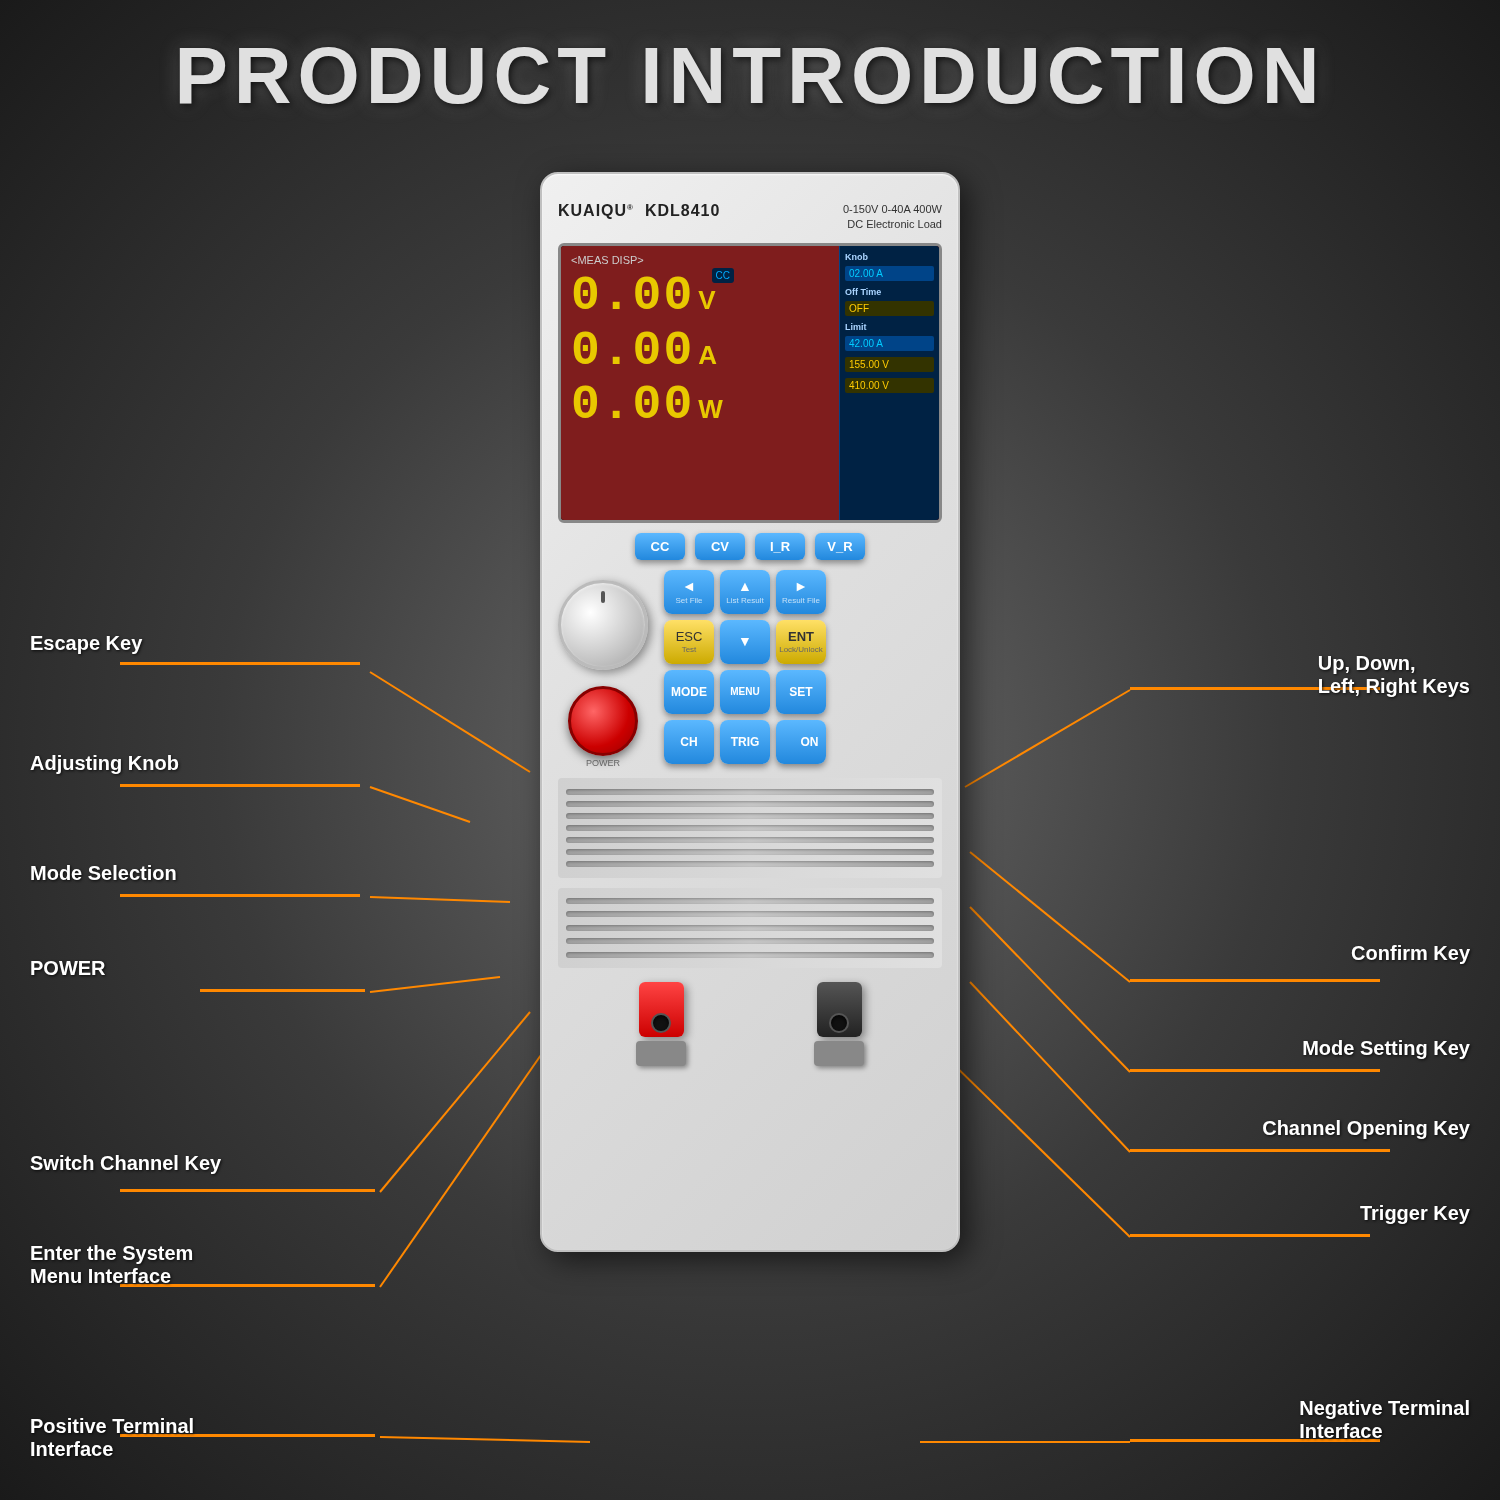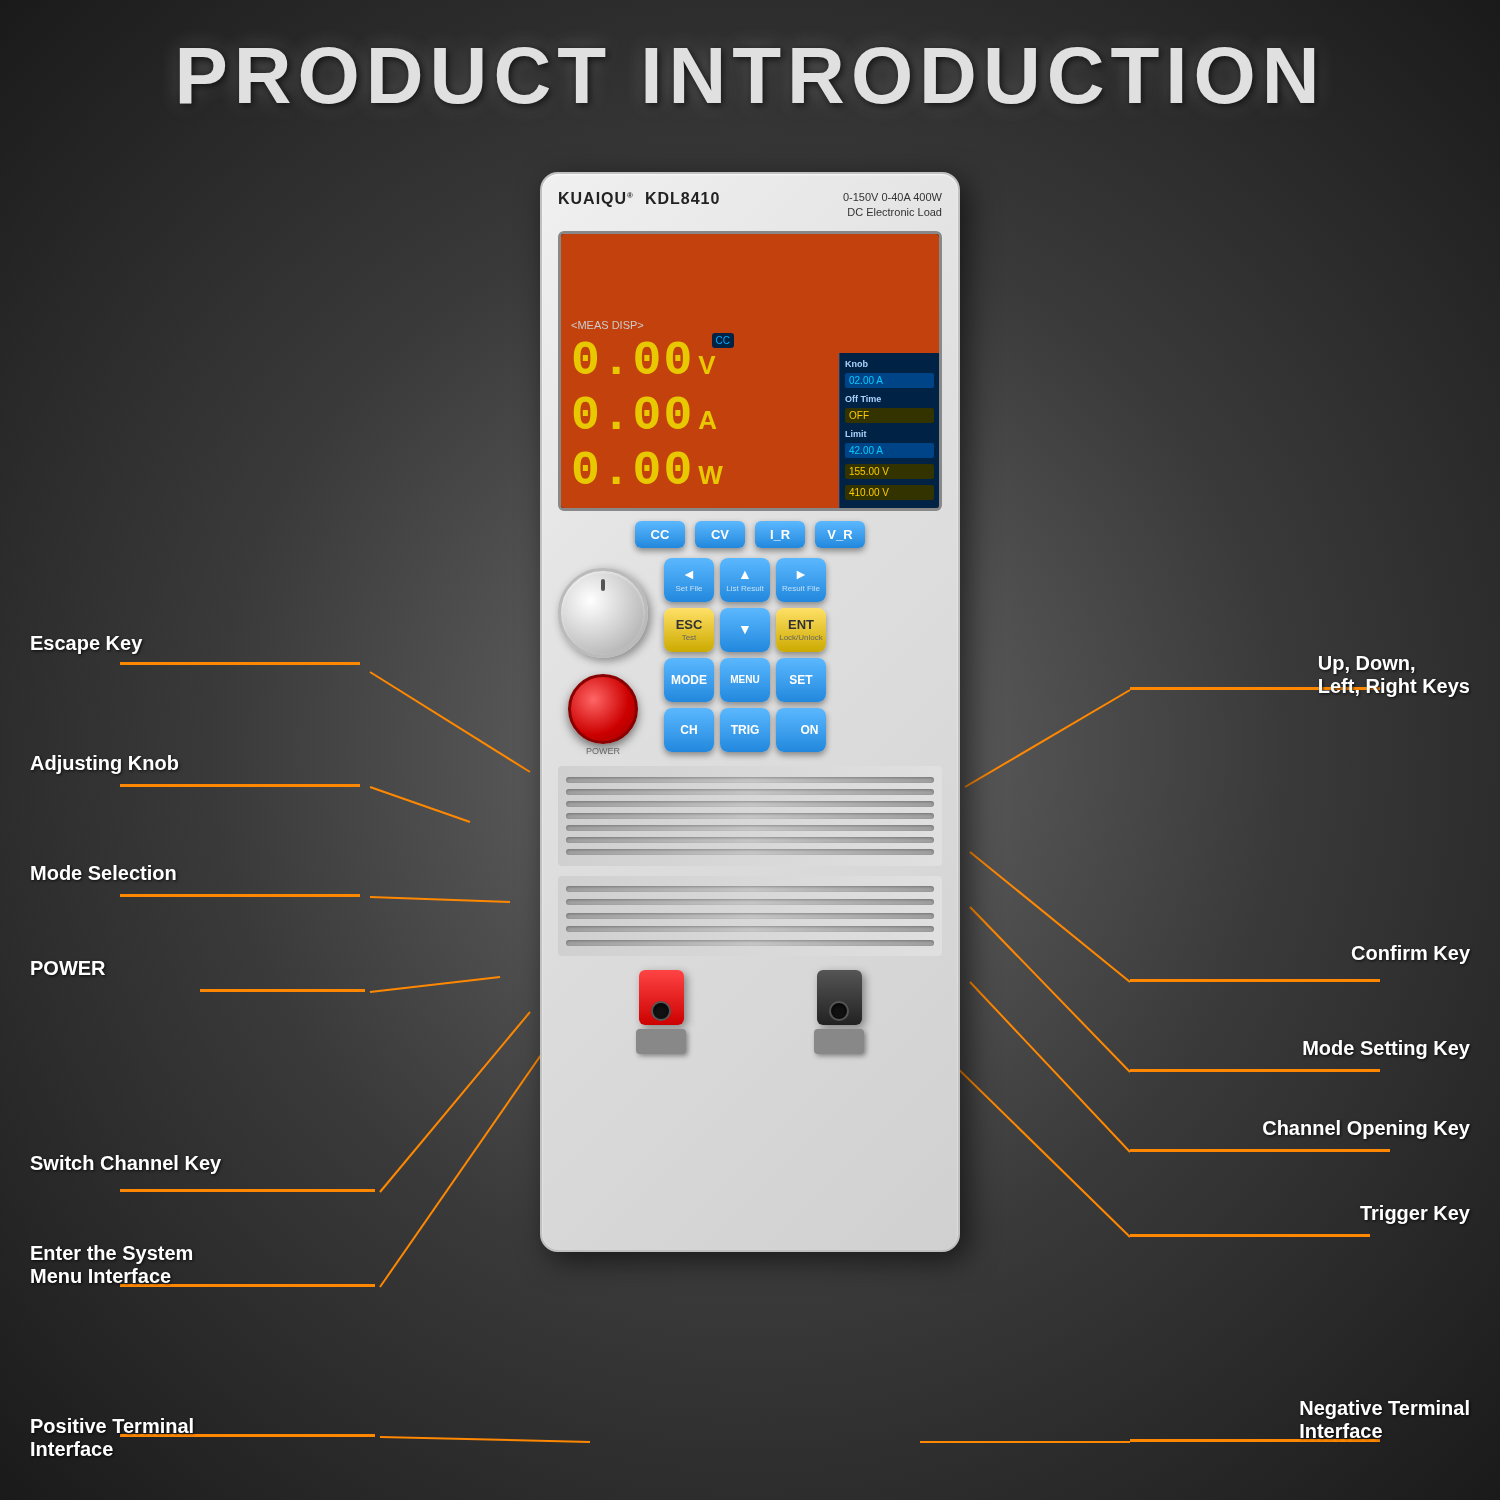--- a/index.html
+++ b/index.html
@@ -44,21 +44,21 @@
       height: 1080px;
       background: linear-gradient(135deg, #f0f0f0 0%, #e0e0e0 40%, #d0d0d0 100%);
       border-radius: 18px;
       box-shadow: 8px 8px 30px rgba(0,0,0,0.6), inset 0 1px 2px rgba(255,255,255,0.8);
       border: 2px solid #c0c0c0;
       margin-top: 20px;
     }
 
     
     .brand-area {
-      padding: 16px 16px 6px;
+      padding: 28px 16px 6px;
       display: flex;
       justify-content: space-between;
       align-items: flex-start;
     }
 
     .brand-name {
       font-size: 16px;
       font-weight: bold;
       color: #222;
       letter-spacing: 1px;
@@ -80,26 +80,25 @@
       margin: 4px 16px 10px;
       background: #000;
       border-radius: 6px;
       border: 3px solid #888;
       overflow: hidden;
       height: 280px;
       position: relative;
     }
 
     .screen-inner {
-      background: #c2410c;
+      background: #7f1d1d;
       width: 100%;
       height: 100%;
       display: flex;
       position: relative;
-      align-items: flex-end;
     }
 
     .screen-left {
       flex: 1;
       padding: 8px 10px;
       position: relative;
     }
 
     .meas-disp {
       font-size: 11px;
@@ -522,21 +521,21 @@
           <button class="nav-btn btn-blue">
             <span class="arrow-symbol">▲</span>
             <span class="btn-label-bottom">List Result</span>
           </button>
           <button class="nav-btn btn-blue">
             <span class="arrow-symbol">►</span>
             <span class="btn-label-bottom">Resuit File</span>
           </button>
 
           <button class="nav-btn btn-yellow">
-            <span style="font-size:13px;font-weight:bold;">ESC</span>
+            <span style="font-size:13px;font-weight:normal;">ESC</span>
             <span class="btn-label-bottom" style="color:#666;">Test</span>
           </button>
           <button class="nav-btn btn-blue">
             <span class="arrow-symbol">▼</span>
           </button>
           <button class="nav-btn btn-yellow">
             <span style="font-size:13px;font-weight:bold;">ENT</span>
             <span class="btn-label-bottom" style="color:#666;">Lock/Unlock</span>
           </button>
 

